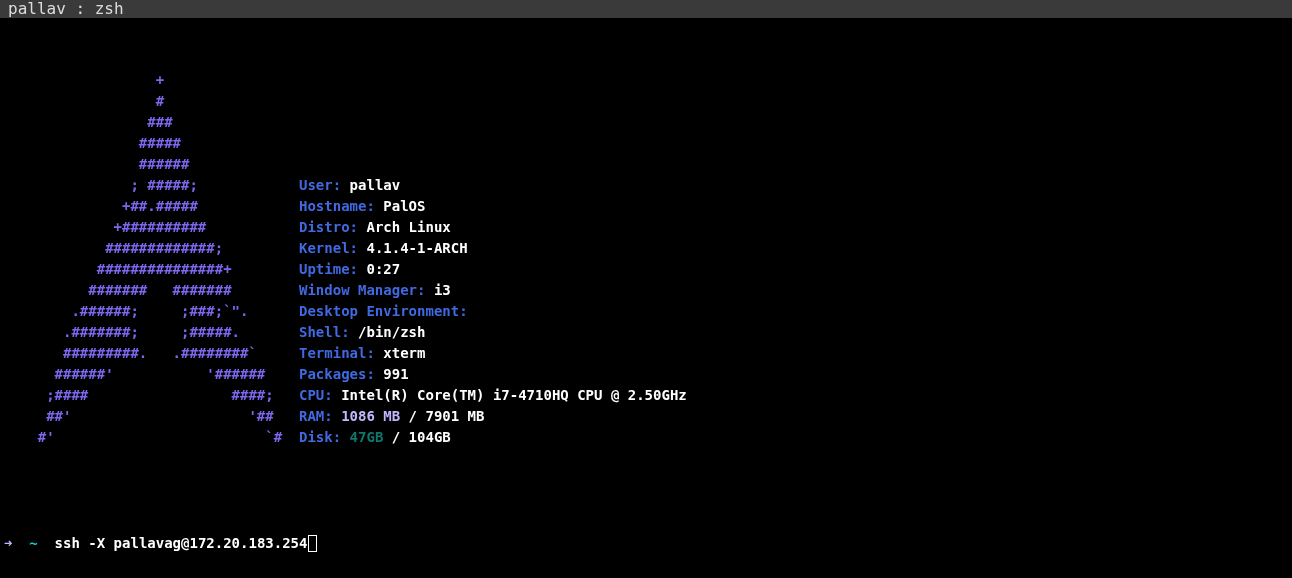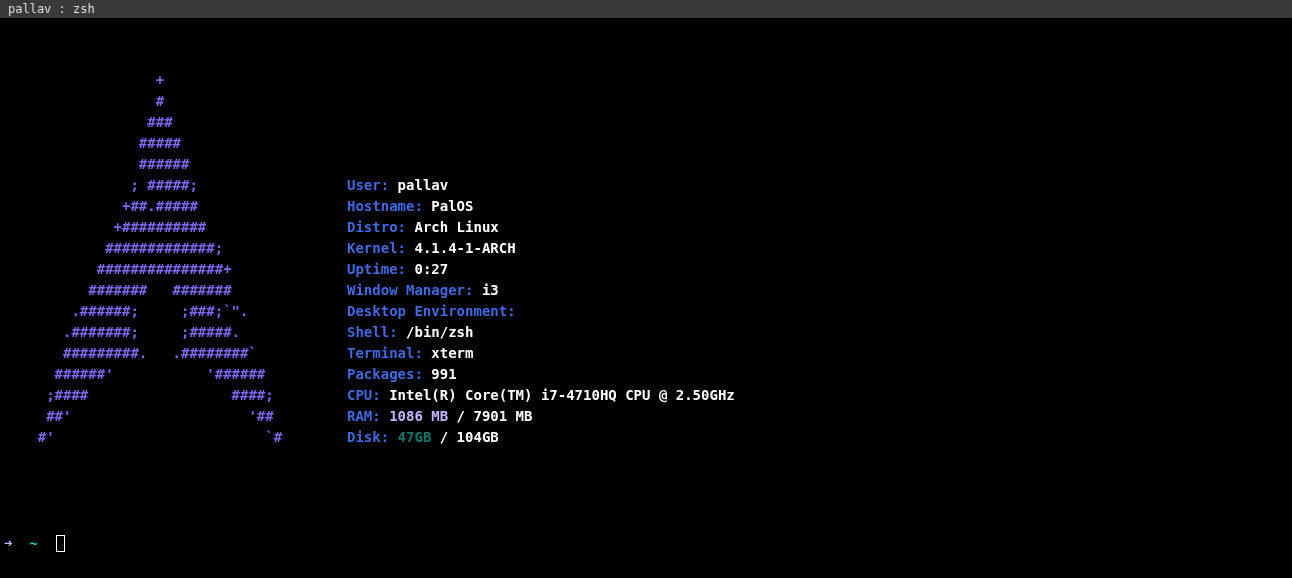--- a/index.html
+++ b/index.html
@@ -14,40 +14,40 @@
       line-height: 1.5;
       color: #fff;
       width: 1292px;
       height: 578px;
       overflow: hidden;
     }
     .titlebar {
       background: #3a3a3a;
       color: #ddd;
       padding: 2px 8px;
-      font-size: 12px;
+      font-size: 16px;
       height: 18px;
       display: flex;
       align-items: center;
     }
     .terminal {
       padding: 10px 4px 4px 4px;
       white-space: pre;
       font-family: "DejaVu Sans Mono", "Liberation Mono", Consolas, monospace;
     }
     .ascii-row {
       display: flex;
     }
     .purple { color: #7b68ee; }
     .white { color: #fff; }
     .green { color: #c4b5fd; }
     .orange { color: #0f766e; }
     .cyan { color: #00d7d7; }
 
-    .info-line { white-space: pre; font-weight: bold; margin-left: 48px; }
+    .info-line { white-space: pre; font-weight: bold; }
     .info-label { color: #4169E1; font-weight: bold; }
     .info-value { color: #fff; font-weight: bold; }
 
     .prompt-line {
       display: flex;
       align-items: center;
       margin-top: 22px;
       white-space: pre;
       font-weight: bold;
     }
@@ -63,14 +63,14 @@
 </head>
 <body>
 
 <div class="titlebar">
   <span>pallav : zsh</span>
 </div>
 
 <div class="terminal">
   <div id="fetch-block"><div class="ascii-row"><span class="purple" style="font-weight: bold;">                  +                </span></div><div class="ascii-row"><span class="purple" style="font-weight: bold;">                  #                </span></div><div class="ascii-row"><span class="purple" style="font-weight: bold;">                 ###               </span></div><div class="ascii-row"><span class="purple" style="font-weight: bold;">                #####              </span></div><div class="ascii-row"><span class="purple" style="font-weight: bold;">                ######             </span></div><div class="ascii-row"><span class="purple" style="font-weight: bold;">               ; #####;            </span><span class="info-line"><span class="info-label">User:</span> <span class="info-value">pallav</span></span></div><div class="ascii-row"><span class="purple" style="font-weight: bold;">              +##.#####            </span><span class="info-line"><span class="info-label">Hostname:</span> <span class="info-value">PalOS</span></span></div><div class="ascii-row"><span class="purple" style="font-weight: bold;">             +##########           </span><span class="info-line"><span class="info-label">Distro:</span> <span class="info-value">Arch Linux</span></span></div><div class="ascii-row"><span class="purple" style="font-weight: bold;">            #############;         </span><span class="info-line"><span class="info-label">Kernel:</span> <span class="info-value">4.1.4-1-ARCH</span></span></div><div class="ascii-row"><span class="purple" style="font-weight: bold;">           ###############+        </span><span class="info-line"><span class="info-label">Uptime:</span> <span class="info-value">0:27</span></span></div><div class="ascii-row"><span class="purple" style="font-weight: bold;">          #######   #######        </span><span class="info-line"><span class="info-label">Window Manager:</span> <span class="info-value">i3</span></span></div><div class="ascii-row"><span class="purple" style="font-weight: bold;">        .######;     ;###;`".      </span><span class="info-line"><span class="info-label">Desktop Environment:</span> <span class="info-value"></span></span></div><div class="ascii-row"><span class="purple" style="font-weight: bold;">       .#######;     ;#####.       </span><span class="info-line"><span class="info-label">Shell:</span> <span class="info-value">/bin/zsh</span></span></div><div class="ascii-row"><span class="purple" style="font-weight: bold;">       #########.   .########`     </span><span class="info-line"><span class="info-label">Terminal:</span> <span class="info-value">xterm</span></span></div><div class="ascii-row"><span class="purple" style="font-weight: bold;">      ######'           '######    </span><span class="info-line"><span class="info-label">Packages:</span> <span class="info-value">991</span></span></div><div class="ascii-row"><span class="purple" style="font-weight: bold;">     ;####                 ####;   </span><span class="info-line"><span class="info-label">CPU:</span> <span class="info-value">Intel(R) Core(TM) i7-4710HQ CPU @ 2.50GHz</span></span></div><div class="ascii-row"><span class="purple" style="font-weight: bold;">     ##'                     '##   </span><span class="info-line"><span class="info-label">RAM:</span> <span class="green">1086 MB</span><span class="info-value"> / 7901 MB</span></span></div><div class="ascii-row"><span class="purple" style="font-weight: bold;">    #'                         `#  </span><span class="info-line"><span class="info-label">Disk:</span> <span class="orange">47GB</span><span class="info-value"> / 104GB</span></span></div></div>
 
-  <div class="prompt-line"><span class="green">➜</span><span>  </span><span class="cyan">~</span><span>  </span><span class="cursor"></span></div>
+  <div class="prompt-line"><span class="green">➜</span><span>  </span><span class="cyan">~</span><span>  </span><span class="white">ssh -X pallavag@172.20.183.254</span><span class="cursor"></span></div>
 </div>
 
 </body></html>

